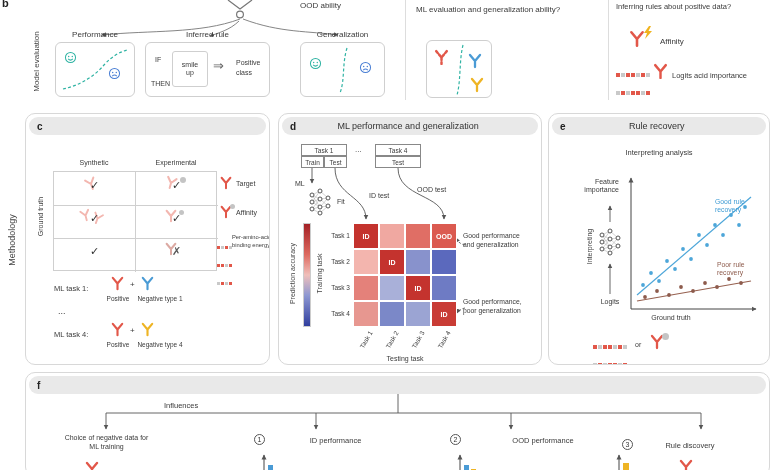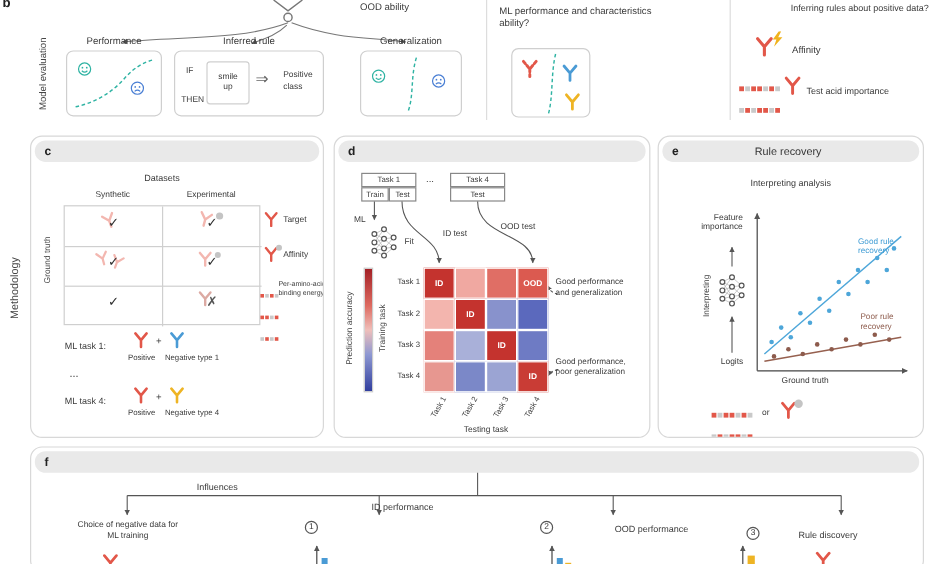--- a/index.html
+++ b/index.html
@@ -6,21 +6,21 @@
   html,body { background:#fff; }
   .fig { position:relative; width:780px; height:470px; background:#fff; overflow:hidden;
          font-family:"Liberation Sans", sans-serif; color:#3a3a3a; }
   .abs { position:absolute; }
   .panel { position:absolute; border:1px solid #d8d8d8; border-radius:10px; background:#fff; overflow:hidden; }
   .phead { position:absolute; background:#e9e9e9; border-radius:9px; height:18px; display:flex; align-items:center; }
   .pkey { font-weight:bold; font-size:10px; margin-left:8px; color:#222; }
   .ptitle { flex:1; text-align:center; font-size:9px; color:#333; margin-right:18px; }
   .rot { transform:rotate(-90deg); text-align:center; }
   .ctr { text-align:center; } .rt { text-align:right; }
-  .nw { white-space:nowrap;text-align:right; }
+  .nw { white-space:nowrap; }
   .t58{font-size:5.8px} .t65{font-size:6.5px} .t68{font-size:6.8px}
   .t7{font-size:7px} .t75{font-size:7.5px} .t8{font-size:8px} .t9{font-size:9px}
   .box { position:absolute; border:1px solid #cfcfcf; border-radius:6px; background:#fff; }
   .vdiv { position:absolute; width:1px; background:#ddd; }
   .tline { position:absolute; background:#cfcfcf; }
   .cell { position:absolute; width:26px; height:26px; border:1px solid #fff;
           display:flex; align-items:center; justify-content:center;
           font-size:7px; font-weight:bold; color:#fff; }
   .cbar { position:absolute; width:8px; height:104px; border:1px solid #ccc;
           background:linear-gradient(180deg,#a32025 0%,#dd6a60 30%,#f0bfba 50%,#8e98d2 70%,#303e9e 100%); }
@@ -126,21 +126,21 @@
           <circle cx="9" cy="9" r="7"></circle>
           <circle class="eye" cx="6.5" cy="7.5" r="1"></circle>
           <circle class="eye" cx="11.5" cy="7.5" r="1"></circle>
           <path d="M5.8 12.6 Q9 9.6 12.2 12.6"></path>
         </g>
     </svg>
   </div>
 
   <div class="vdiv" style="left:405px;top:0;height:100px"></div>
 
-  <div class="abs t8" style="left:416px;top:5px;width:152px;line-height:10px">ML performance and characteristics ability?</div>
+  <div class="abs t8" style="left:416px;top:5px;width:152px;line-height:10px">ML evaluation and generalization ability?</div>
   <div class="box" style="left:426px;top:40px;width:66px;height:58px">
     <svg class="abs" style="left:0;top:0" width="64" height="56" viewBox="0 0 64 56">
       <path class="tealdash" d="M36 4 C32 20 34 40 30 54"></path>
     </svg>
     <svg class="ab abs" style="left:6px;top:8px" width="17" height="17" viewBox="0 0 16 16">
       <path class="st-red dash" d="M3 2 L8 8 M13 2 L8 8 M8 8 L8 14"></path>
       </svg>
     <svg class="ab abs" style="left:40px;top:12px" width="16" height="16" viewBox="0 0 16 16">
       <path class="st-blue" d="M3 2 L8 8 M13 2 L8 8 M8 8 L8 14"></path>
       </svg>
@@ -159,29 +159,28 @@
     <polygon points="6,0 1,7 4,7 2,13 9,5 5.5,5 8,0" fill="#f0b31d"></polygon>
     </svg>
   <div class="abs t8" style="left:660px;top:37px">Affinity</div>
 
   <div class="abs" style="left:616px;top:64px;width:36px">
     <span class="sq sqr"></span><span class="sq sqg"></span><span class="sq sqr"></span><span class="sq sqr"></span><span class="sq sqg"></span><span class="sq sqr"></span><span class="sq sqg"></span><span class="sq sqg"></span><span class="sq sqr"></span><span class="sq sqg"></span><span class="sq sqr"></span><span class="sq sqr"></span><span class="sq sqg"></span><span class="sq sqr"></span>
   </div>
   <svg class="ab abs" style="left:652px;top:63px" width="17" height="17" viewBox="0 0 16 16">
     <path class="st-red" d="M3 2 L8 8 M13 2 L8 8 M8 8 L8 14"></path>
     </svg>
-  <div class="abs t75 nw" style="left:672px;top:71px">Test acid importance</div>
+  <div class="abs t75 nw" style="left:672px;top:71px">Logits acid importance</div>
 
   <div class="abs rot t9" style="left:-33px;top:235px;width:90px;color:#444">Methodology</div>
 
   <div class="panel" style="left:25px;top:113px;width:245px;height:252px">
     <div class="phead" style="left:3px;top:3px;width:237px">
       <span class="pkey">c</span>
     </div>
-    <div class="abs t75 ctr" style="left:27px;top:30px;width:164px">Datasets</div>
     <div class="abs t7 ctr" style="left:27px;top:45px;width:82px">Synthetic</div>
     <div class="abs t7 ctr" style="left:109px;top:45px;width:82px">Experimental</div>
     <div class="abs rot t7" style="left:-26px;top:99px;width:80px;color:#444">Ground truth</div>
 
     <div class="abs" style="left:27px;top:57px;width:164px;height:100px;border:1px solid #cfcfcf">
       <div class="tline" style="left:81px;top:0;width:1px;height:100px"></div>
       <div class="tline" style="left:0;top:33px;width:164px;height:1px"></div>
       <div class="tline" style="left:0;top:66px;width:164px;height:1px"></div>
     </div>
     <svg class="ab abs" style="left:58px;top:63px;transform:rotate(-20deg)" width="14" height="14" viewBox="0 0 16 16">
@@ -245,20 +244,21 @@
     <svg class="ab abs" style="left:114px;top:208px" width="15" height="15" viewBox="0 0 16 16">
         <path class="st-yellow" d="M3 2 L8 8 M13 2 L8 8 M8 8 L8 14"></path>
       </svg>
     <div class="abs t65 ctr" style="left:72px;top:227px;width:40px">Positive</div>
     <div class="abs t65 ctr" style="left:102px;top:227px;width:64px">Negative type 4</div>
   </div>
 
   <div class="panel" style="left:278px;top:113px;width:264px;height:252px">
     <div class="phead" style="left:3px;top:3px;width:256px">
       <span class="pkey">d</span>
+      <span class="ptitle">ML performance and generalization</span>
     </div>
 
     <div class="abs t65 ctr" style="left:22px;top:30px;width:46px;height:12px;line-height:11px;border:1px solid #888">Task 1</div>
     <div class="abs t65 ctr" style="left:22px;top:42px;width:23px;height:12px;line-height:11px;border:1px solid #888">Train</div>
     <div class="abs t65 ctr" style="left:45px;top:42px;width:23px;height:12px;line-height:11px;border:1px solid #888">Test</div>
     <div class="abs t8" style="left:76px;top:31px">...</div>
     <div class="abs t65 ctr" style="left:96px;top:30px;width:46px;height:12px;line-height:11px;border:1px solid #888">Task 4</div>
     <div class="abs t65 ctr" style="left:96px;top:42px;width:46px;height:12px;line-height:11px;border:1px solid #888">Test</div>
 
     <svg class="abs" style="left:0;top:0" width="264" height="252" viewBox="0 0 264 252">
@@ -424,21 +424,21 @@
       <path class="arrline" d="M675,40 L675,56" marker-end="url(#arr)"></path>
     </svg>
     <div class="abs t75" style="left:138px;top:28px">Influences</div>
 
     <div class="abs t7 ctr" style="left:18px;top:60px;width:125px;line-height:9px">
       <div>Choice of negative data for</div>
       <div>ML training</div>
     </div>
 
     <span class="circnum" style="left:228px;top:61px">1</span>
-    <div class="abs t75 ctr" style="left:252px;top:45px;width:115px">ID performance</div>
+    <div class="abs t75 ctr" style="left:252px;top:63px;width:115px">ID performance</div>
     <span class="circnum" style="left:424px;top:61px">2</span>
     <div class="abs t75 ctr" style="left:452px;top:63px;width:130px">OOD performance</div>
     <span class="circnum" style="left:596px;top:66px">3</span>
     <div class="abs t75 ctr" style="left:614px;top:68px;width:100px">Rule discovery</div>
 
     <svg class="ab abs" style="left:58px;top:88px" width="16" height="16" viewBox="0 0 16 16">
       <path class="st-red" d="M3 2 L8 8 M13 2 L8 8 M8 8 L8 14"></path>
       </svg>
     <svg class="abs" style="left:232px;top:76px" width="40" height="34" viewBox="0 0 40 34">
       <path class="axline" d="M6,30 L6,6" marker-end="url(#arr)"></path>

